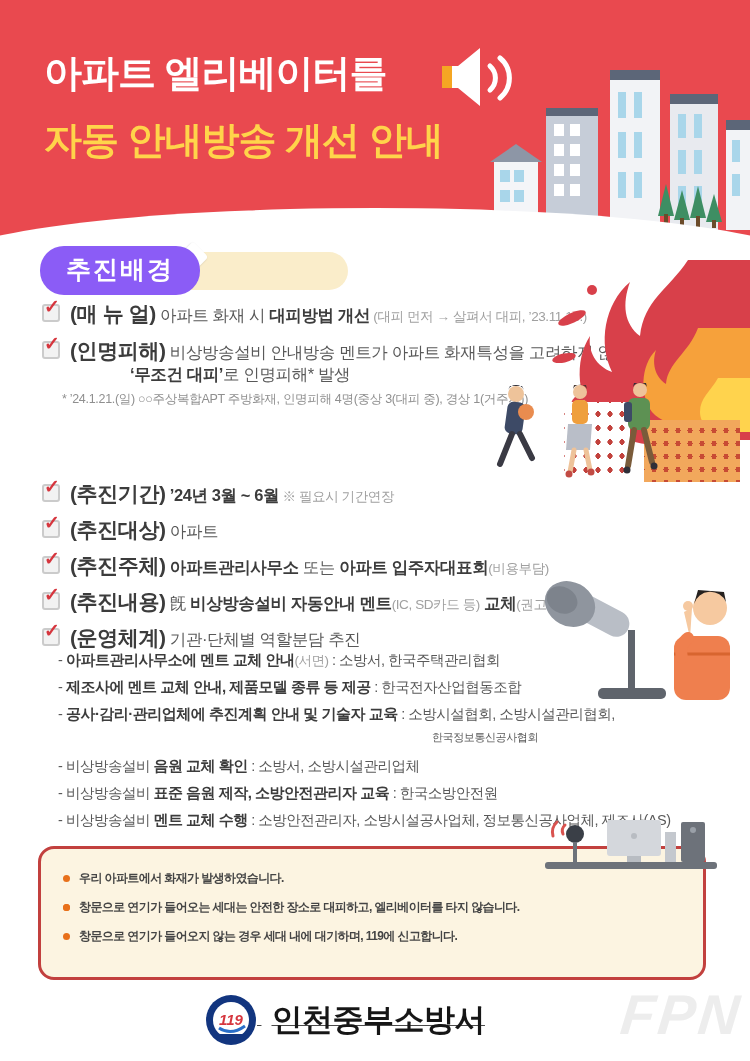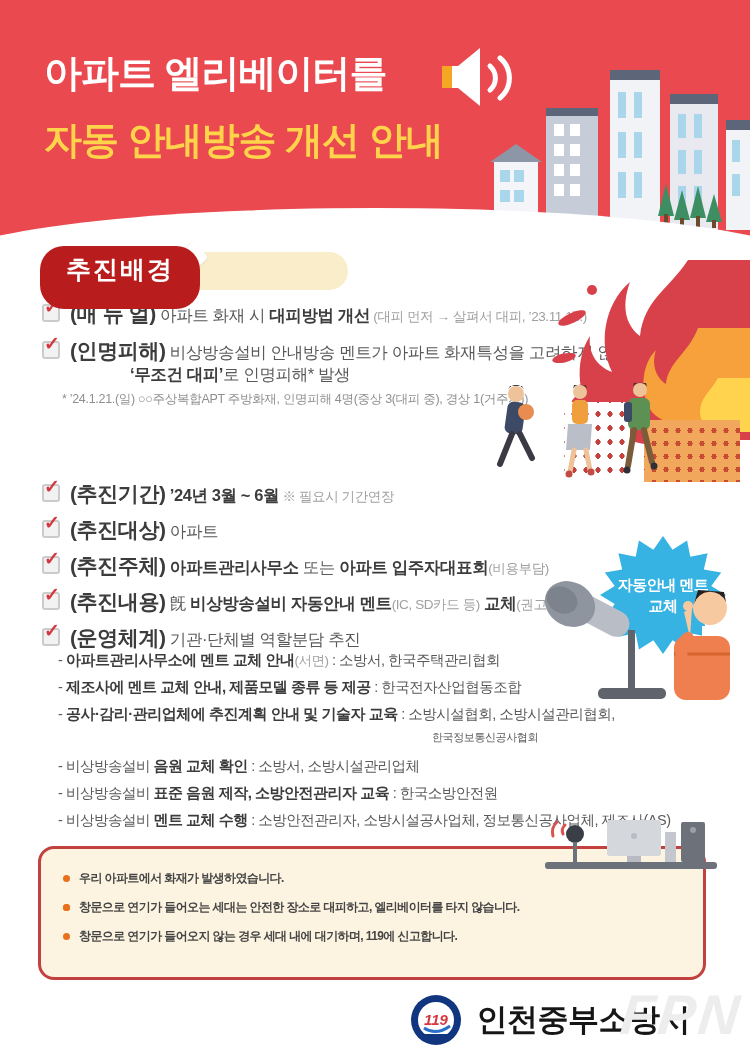--- a/index.html
+++ b/index.html
@@ -11,22 +11,22 @@
                border-radius:50% 50% 0 0 / 100% 100% 0 0;}
   .title1{position:absolute;top:48px;left:44px;font-size:38px;font-weight:800;color:#ffffff;letter-spacing:-1px;}
   .title2{position:absolute;top:115px;left:44px;font-size:38px;font-weight:800;color:#ffd44a;letter-spacing:-1px;}
   .speaker-svg{position:absolute;top:44px;left:432px;}
   .city-svg{position:absolute;top:58px;right:0px;}
   
   .badge-row{position:absolute;left:40px;height:48px;}
   .badge-ribbon{position:absolute;left:26px;top:6px;width:282px;height:38px;background:#faedca;border-radius:20px;z-index:0;}
   .badge-fold{position:absolute;left:142px;top:0px;width:22px;height:22px;background:#fff;border-radius:4px;
               transform:rotate(45deg);z-index:1;box-shadow:0 1px 2px rgba(0,0,0,.18);}
-  .badge-pill{position:relative;z-index:2;display:inline-block;background:#b91c1c;color:#fff;border-radius:24px;
-              padding:7px 26px 23px;font-size:25px;font-weight:800;letter-spacing:2px;}
+  .badge-pill{position:relative;z-index:2;display:inline-block;background:#8b5cf6;color:#fff;border-radius:24px;
+              padding:7px 26px 9px;font-size:25px;font-weight:800;letter-spacing:2px;}
   
   .item{position:absolute;left:42px;font-size:16.5px;color:#595959;letter-spacing:-0.4px;white-space:nowrap;}
   .chk{display:inline-block;position:relative;width:14px;height:14px;border:2px solid #cbcbcb;border-radius:3px;
        background:#f2f2f2;margin-right:10px;vertical-align:-1px;}
   .chk .mk{position:absolute;left:0px;top:-9px;color:#d6363e;font-size:19px;font-weight:bold;line-height:1;}
   .lb{font-weight:800;color:#3c3c3c;font-size:21px;}
   .bd{font-weight:800;color:#3c3c3c;}
   .gn{color:#a0a0a0;font-size:13.5px;}
   .cont-line{position:absolute;font-size:11px;color:#595959;letter-spacing:-0.4px;}
   .indent2{padding-left:88px;}
@@ -47,21 +47,21 @@
   .mic-svg{position:absolute;top:574px;left:540px;}
   .person-svg{position:absolute;top:578px;left:652px;}
   
   .notice{position:absolute;top:846px;left:38px;width:668px;height:134px;background:#fcf4e1;
           border:3px solid #c2403e;border-radius:16px;box-sizing:border-box;padding:15px 20px 0 22px;}
   .nline{position:relative;padding-left:16px;font-size:12px;font-weight:800;color:#454545;
          letter-spacing:-0.6px;line-height:29px;white-space:nowrap;}
   .nline .dot{position:absolute;left:0;top:11px;width:7px;height:7px;border-radius:50%;background:#e8701a;}
   .desk-svg{position:absolute;top:816px;left:545px;}
   
-  .footer{position:absolute;top:994px;left:0;width:690px;text-align:right;}
+  .footer{position:absolute;top:994px;left:0;width:690px;text-align:center;text-decoration:underline;}
   .footer .org{font-size:31px;font-weight:800;color:#161616;letter-spacing:-0.5px;vertical-align:middle;margin-left:10px;}
   .logo-svg{vertical-align:middle;}
   .watermark{position:absolute;top:982px;right:8px;font-size:56px;font-weight:800;font-style:italic;
              color:#ededed;letter-spacing:3px;transform:skewX(-6deg);}
 </style>
 </head>
 <body>
 
 <div class="poster">
 
@@ -225,24 +225,20 @@
   <div class="sub" style="top:757px;">
     <span>-</span> <span>비상방송설비 </span><span class="bd">음원 교체 확인</span><span> : 소방서, 소방시설관리업체</span>
   </div>
   <div class="sub" style="top:784px;">
     <span>-</span> <span>비상방송설비 </span><span class="bd">표준 음원 제작, 소방안전관리자 교육</span><span> : 한국소방안전원</span>
   </div>
   <div class="sub" style="top:811px;">
     <span>-</span> <span>비상방송설비 </span><span class="bd">멘트 교체 수행</span><span> : 소방안전관리자, 소방시설공사업체, 정보통신공사업체, 제조사(AS)</span>
   </div>
 
-  <div class="star">
-    <span>자동안내 멘트</span>
-    <span>교체</span>
-  </div>
   <svg class="mic-svg" width="140" height="130" viewBox="0 0 140 130">
     <rect x="30" y="28" width="62" height="26" rx="13" fill="#b9bec6" transform="rotate(28 60 40)"></rect>
     <ellipse cx="30" cy="30" rx="26" ry="22" transform="rotate(28 30 30)" fill="#8f959e"></ellipse>
     <ellipse cx="22" cy="26" rx="16" ry="13" transform="rotate(28 22 26)" fill="#7d838c"></ellipse>
     <rect x="88" y="56" width="7" height="62" fill="#5f646c"></rect>
     <rect x="58" y="114" width="68" height="11" rx="5" fill="#5f646c"></rect>
   </svg>
   <svg class="person-svg" width="95" height="125" viewBox="0 0 95 125">
     <path d="M38 60 L32 34 L40 30 Z" fill="#f6c9a0"></path>
     <circle cx="36" cy="28" r="5" fill="#f6c9a0"></circle>

